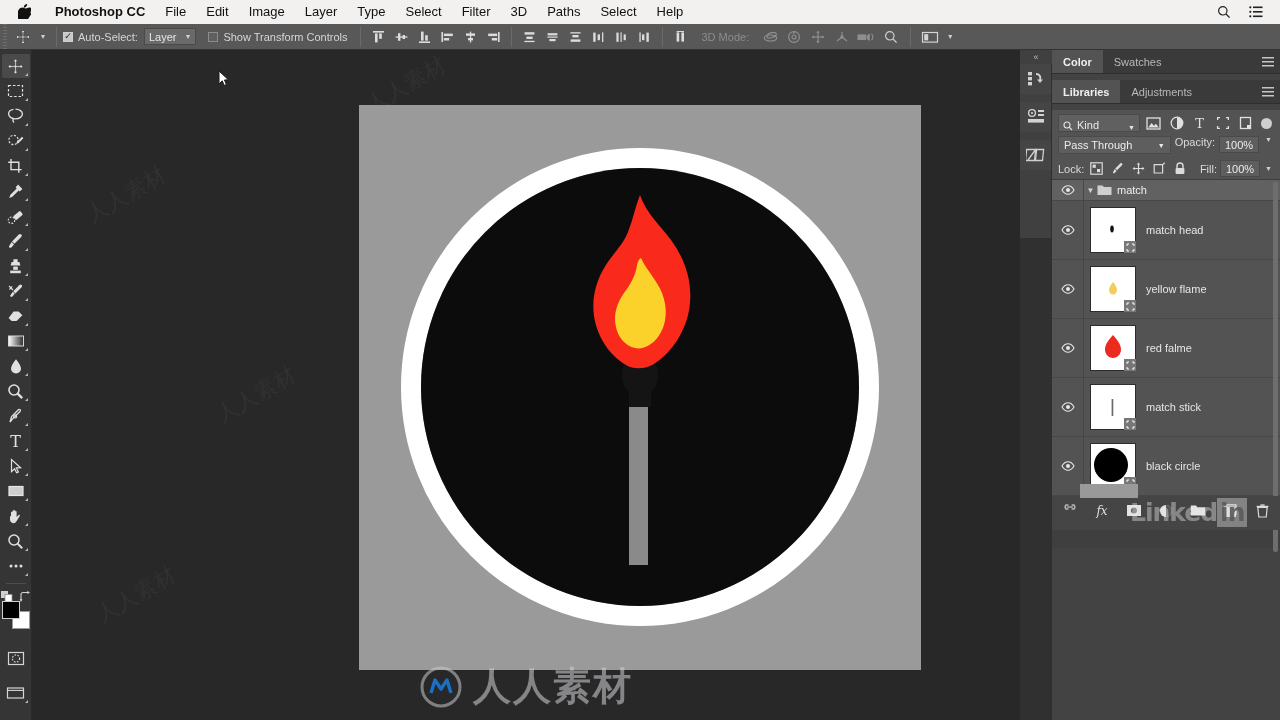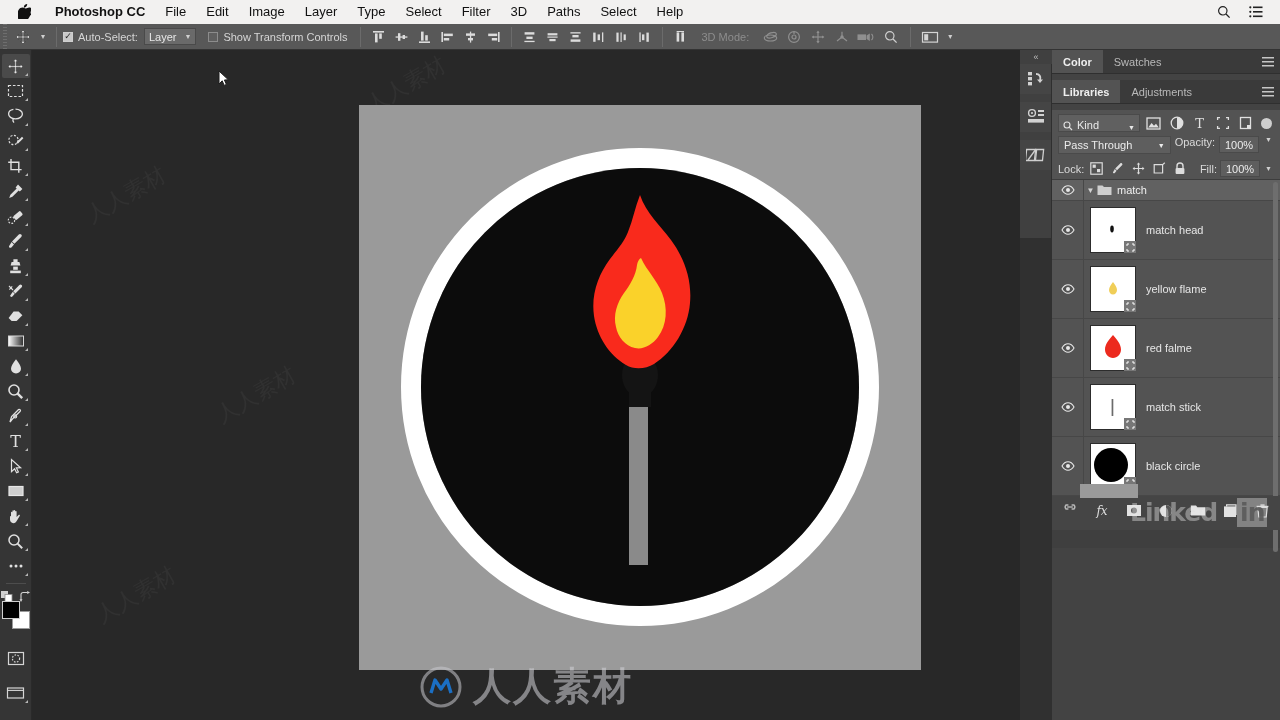--- a/index.html
+++ b/index.html
@@ -161,21 +161,21 @@
   .panelfoot { height:34px; background:#454545; display:flex; align-items:center;
                justify-content:center; gap:14px; position:relative; }
   .pf-ic { width:18px; height:18px; display:flex; align-items:flex-start; justify-content:center; }
   .statusbar { height:18px; background:#3f3f3f; }
   .selbar { position:absolute; left:28px; top:-12px; width:58px; height:14px; background:#9a9a9a; }
 
   .li-wm { position:absolute; left:78px; top:2px; font-size:25px; font-weight:bold;
            color:rgba(235,235,235,0.40); letter-spacing:-1px;
            font-family:"DejaVu Sans", sans-serif; pointer-events:none; }
   .li-wm .box { background:rgba(225,225,225,0.40); color:rgba(90,90,90,0.9);
-                padding:0 3px; margin-left:20px; }
+                padding:0 3px; margin-left:0; }
 
   .cursor { position:absolute; left:186px; top:20px; width:12px; height:17px; pointer-events:none; }
 </style>
 </head>
 <body>
 
 <div id="app">
 
   <div class="macbar">
     <span class="apple">

